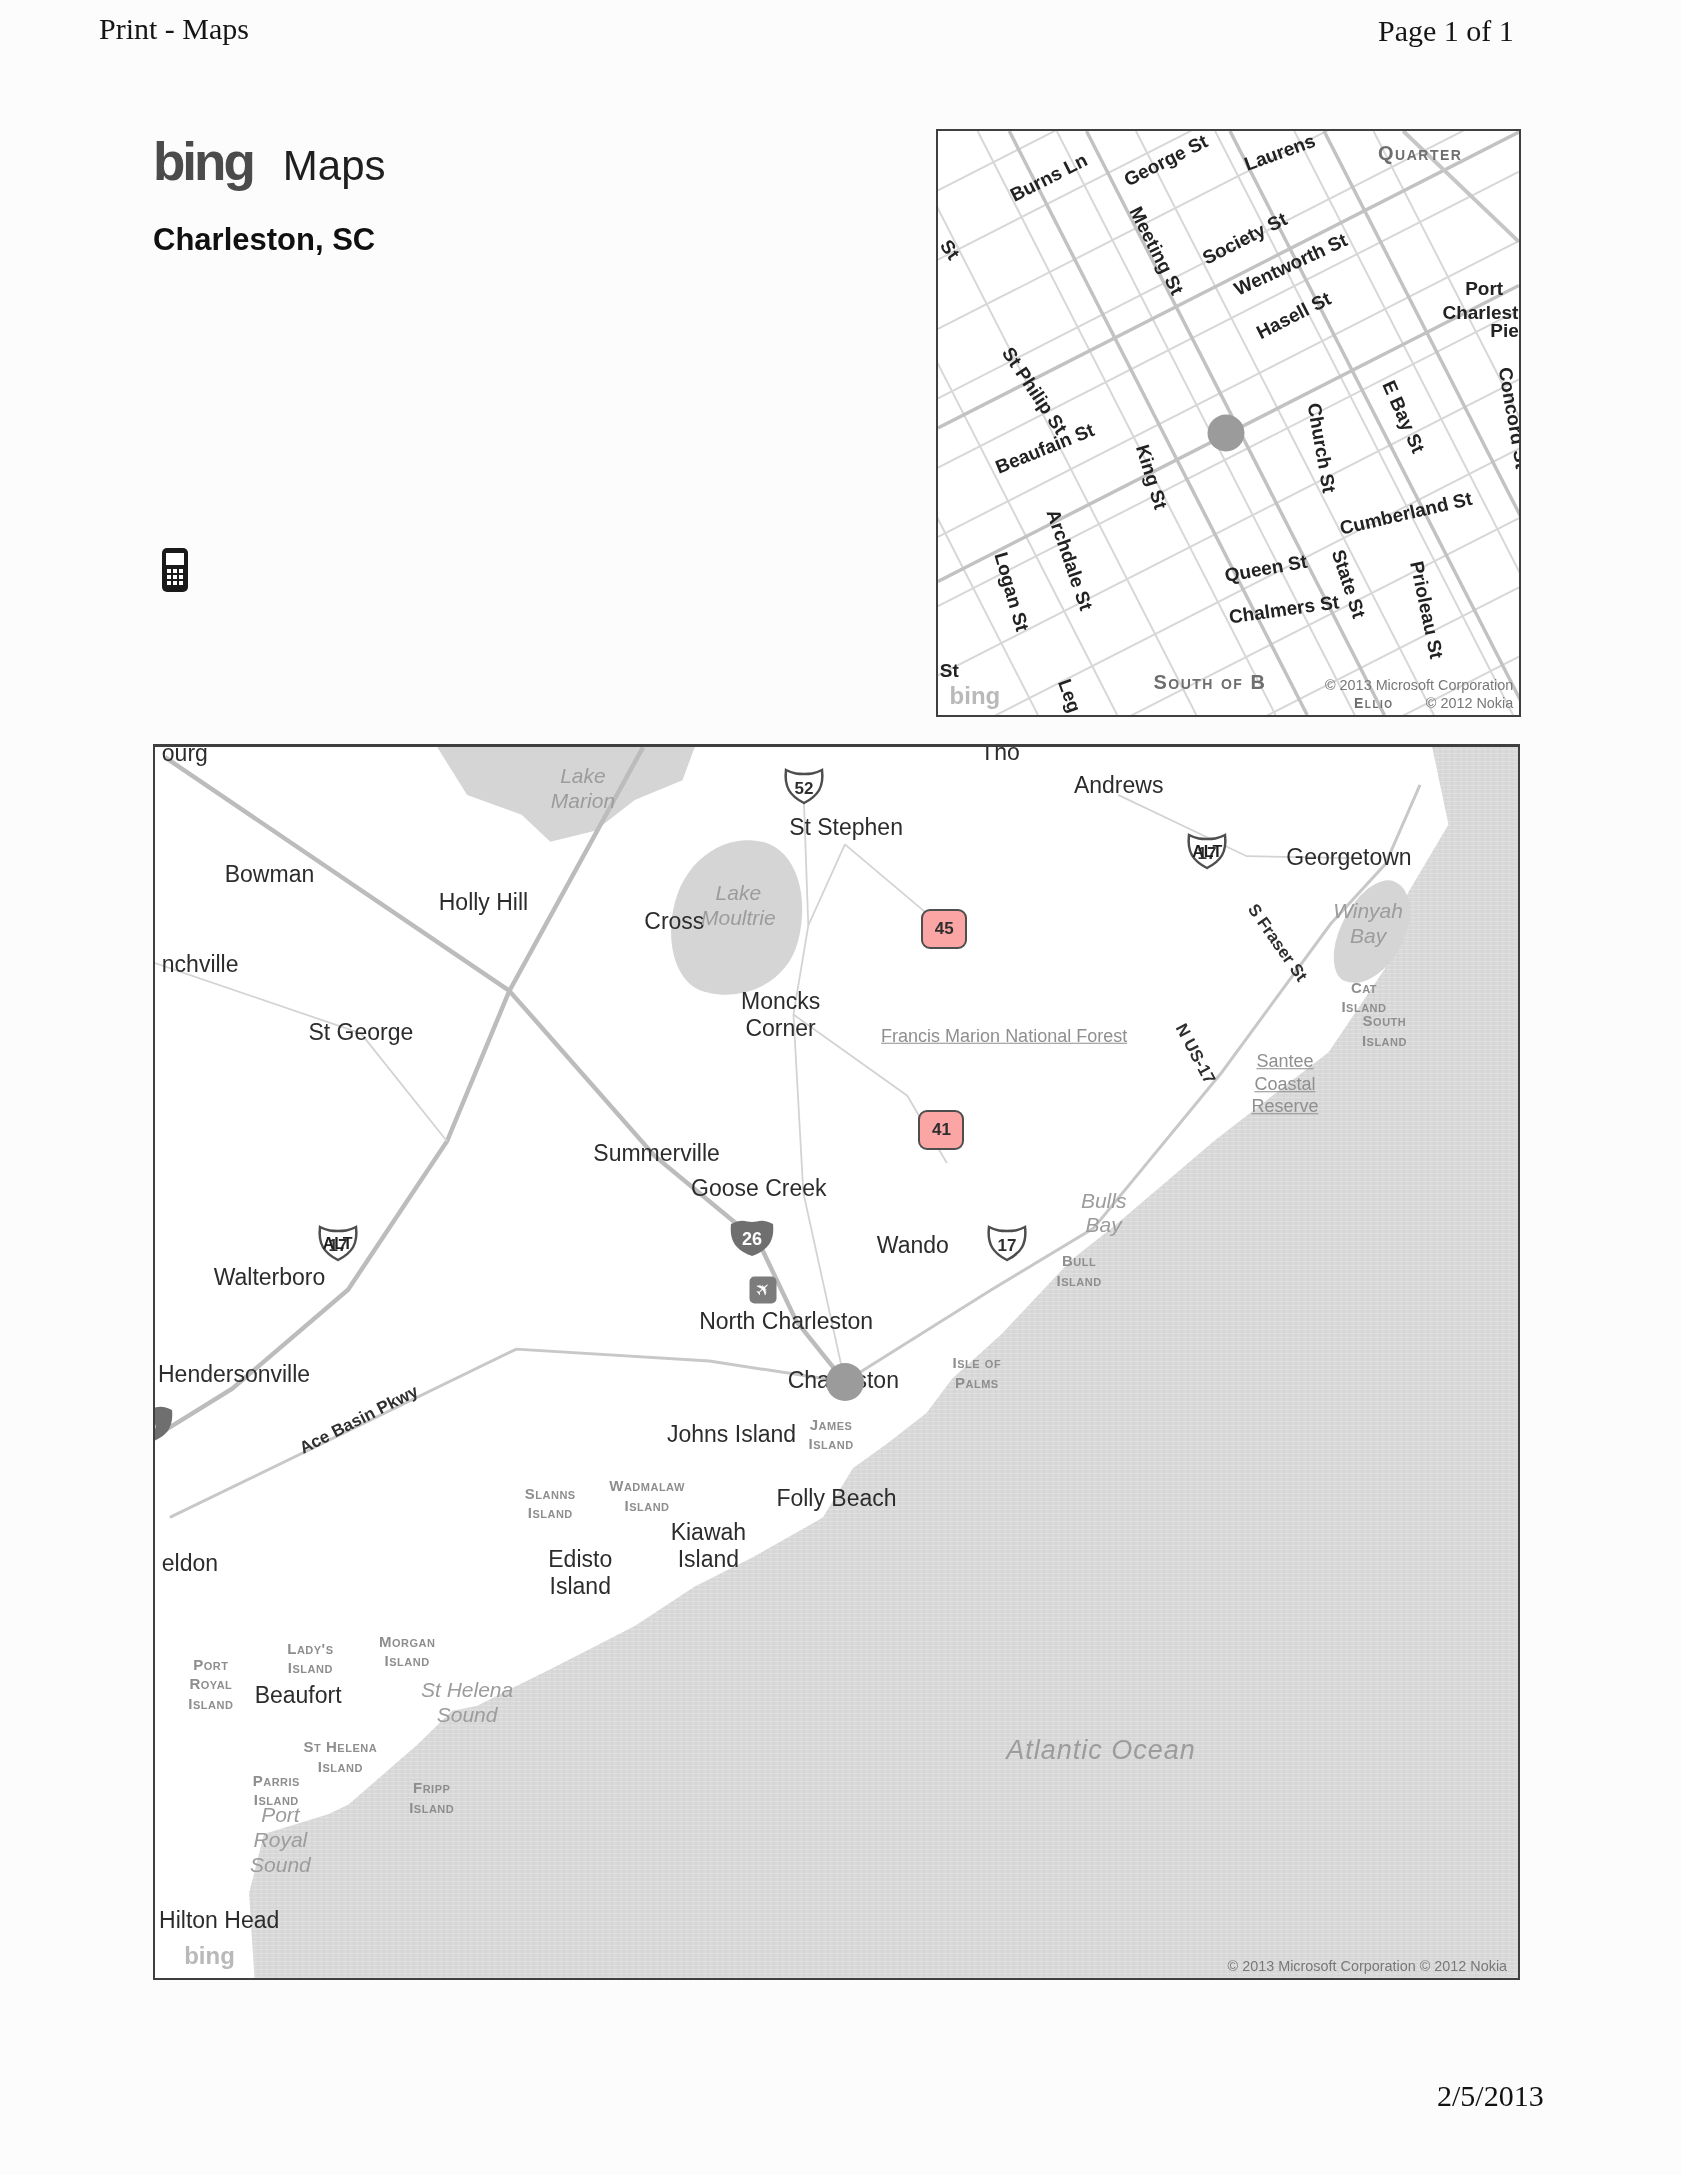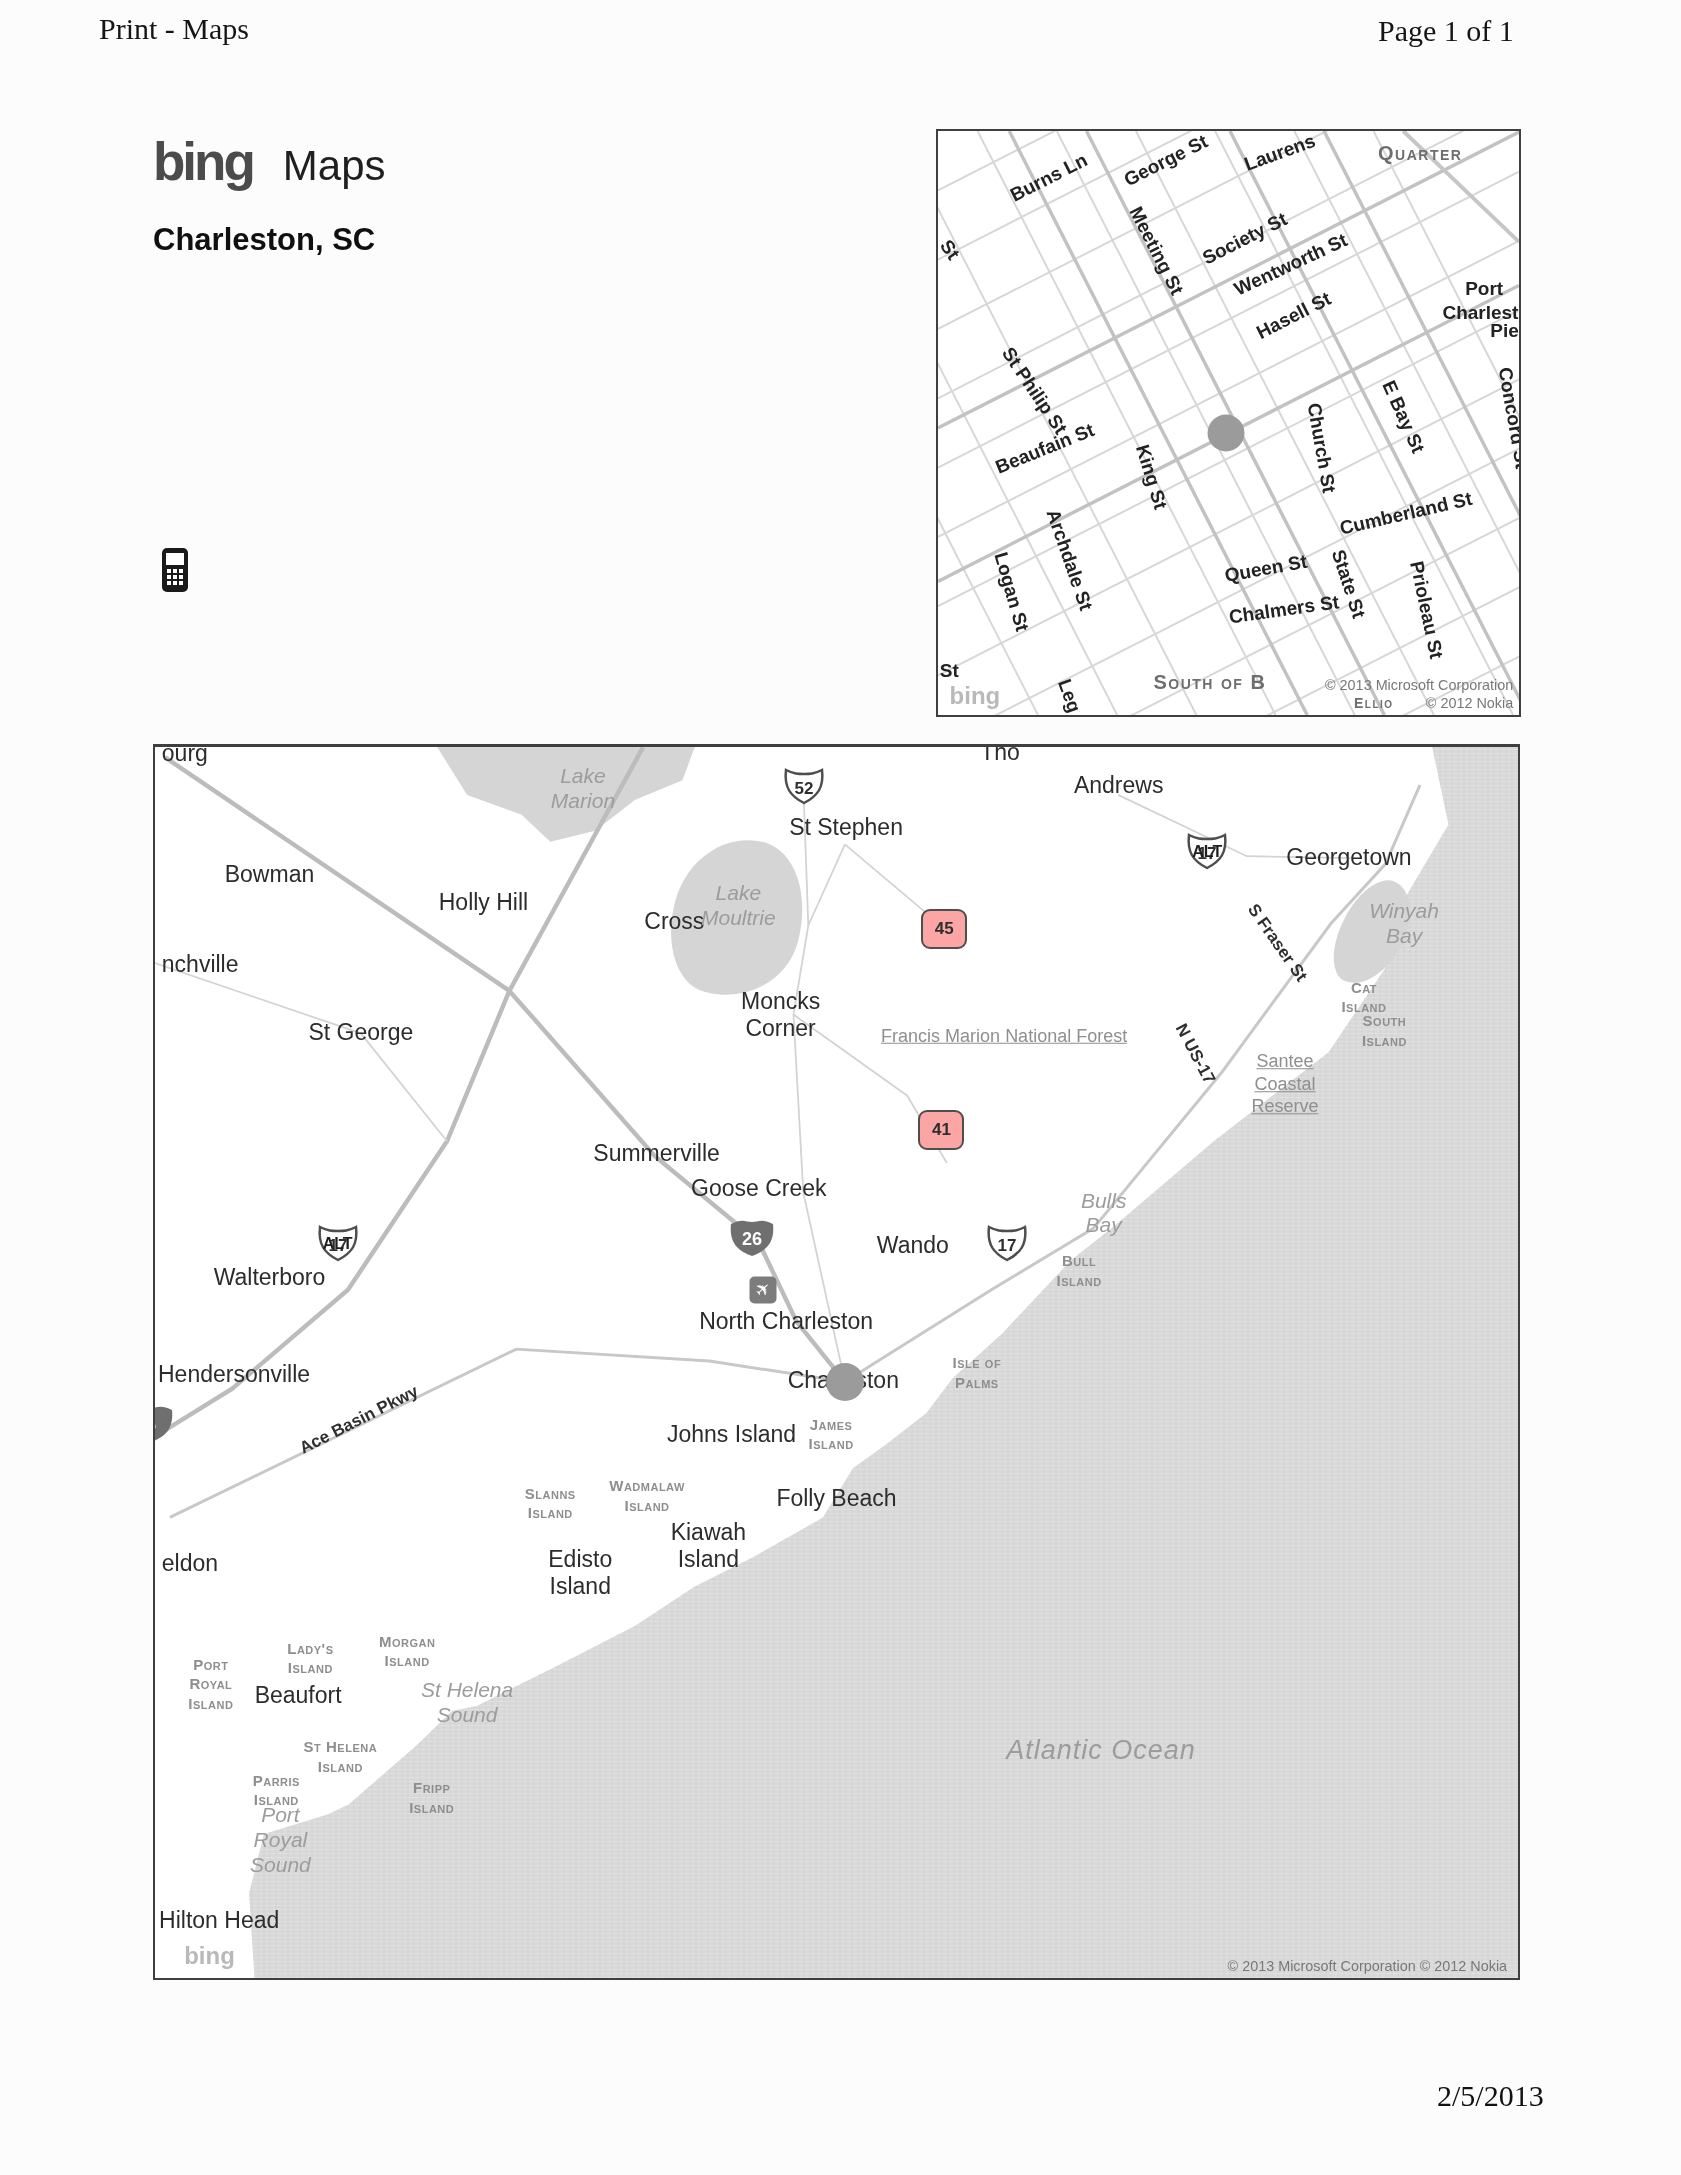--- a/index.html
+++ b/index.html
@@ -211,21 +211,21 @@
         <span class="ml water" style="top: 3.4%; left: 31.4%; transform: translate(-50%, -50%);">Lake
 Marion</span>
         <span class="ml town" style="top: 10.4%; left: 8.4%; transform: translate(-50%, -50%);">Bowman</span>
         <span class="ml town" style="top: 12.7%; left: 24.1%; transform: translate(-50%, -50%);">Holly Hill</span>
         <span class="ml town" style="top: 6.6%; left: 50.7%; transform: translate(-50%, -50%);">St Stephen</span>
         <span class="ml town" style="top: 3.2%; left: 70.7%; transform: translate(-50%, -50%);">Andrews</span>
         <span class="ml town" style="top: 9%; left: 87.6%; transform: translate(-50%, -50%);">Georgetown</span>
         <span class="ml town" style="top: 14.2%; left: 38.1%; transform: translate(-50%, -50%);">Cross</span>
         <span class="ml water" style="top: 12.9%; left: 42.8%; transform: translate(-50%, -50%);">Lake
 Moultrie</span>
-        <span class="ml water" style="top: 14.4%; left: 89%; transform: translate(-50%, -50%); margin-left: 36px;">Winyah
+        <span class="ml water" style="top: 14.4%; left: 89%; transform: translate(-50%, -50%);">Winyah
 Bay</span>
         <span class="ml road" style="top: 15.9%; left: 82.3%; transform: translate(-50%, -50%) rotate(55deg);">S Fraser St</span>
         <span class="ml town" style="top: 17.7%; left: 0.5%; transform: translate(0px, -50%);">nchville</span>
         <span class="ml caps" style="top: 20.3%; left: 88.7%; transform: translate(-50%, -50%);">Cat
 Island</span>
         <span class="ml caps" style="top: 23%; left: 90.2%; transform: translate(-50%, -50%);">South
 Island</span>
         <span class="ml town" style="top: 23.2%; left: 15.1%; transform: translate(-50%, -50%);">St George</span>
         <span class="ml town" style="top: 21.8%; left: 45.9%; transform: translate(-50%, -50%);">Moncks
 Corner</span>

